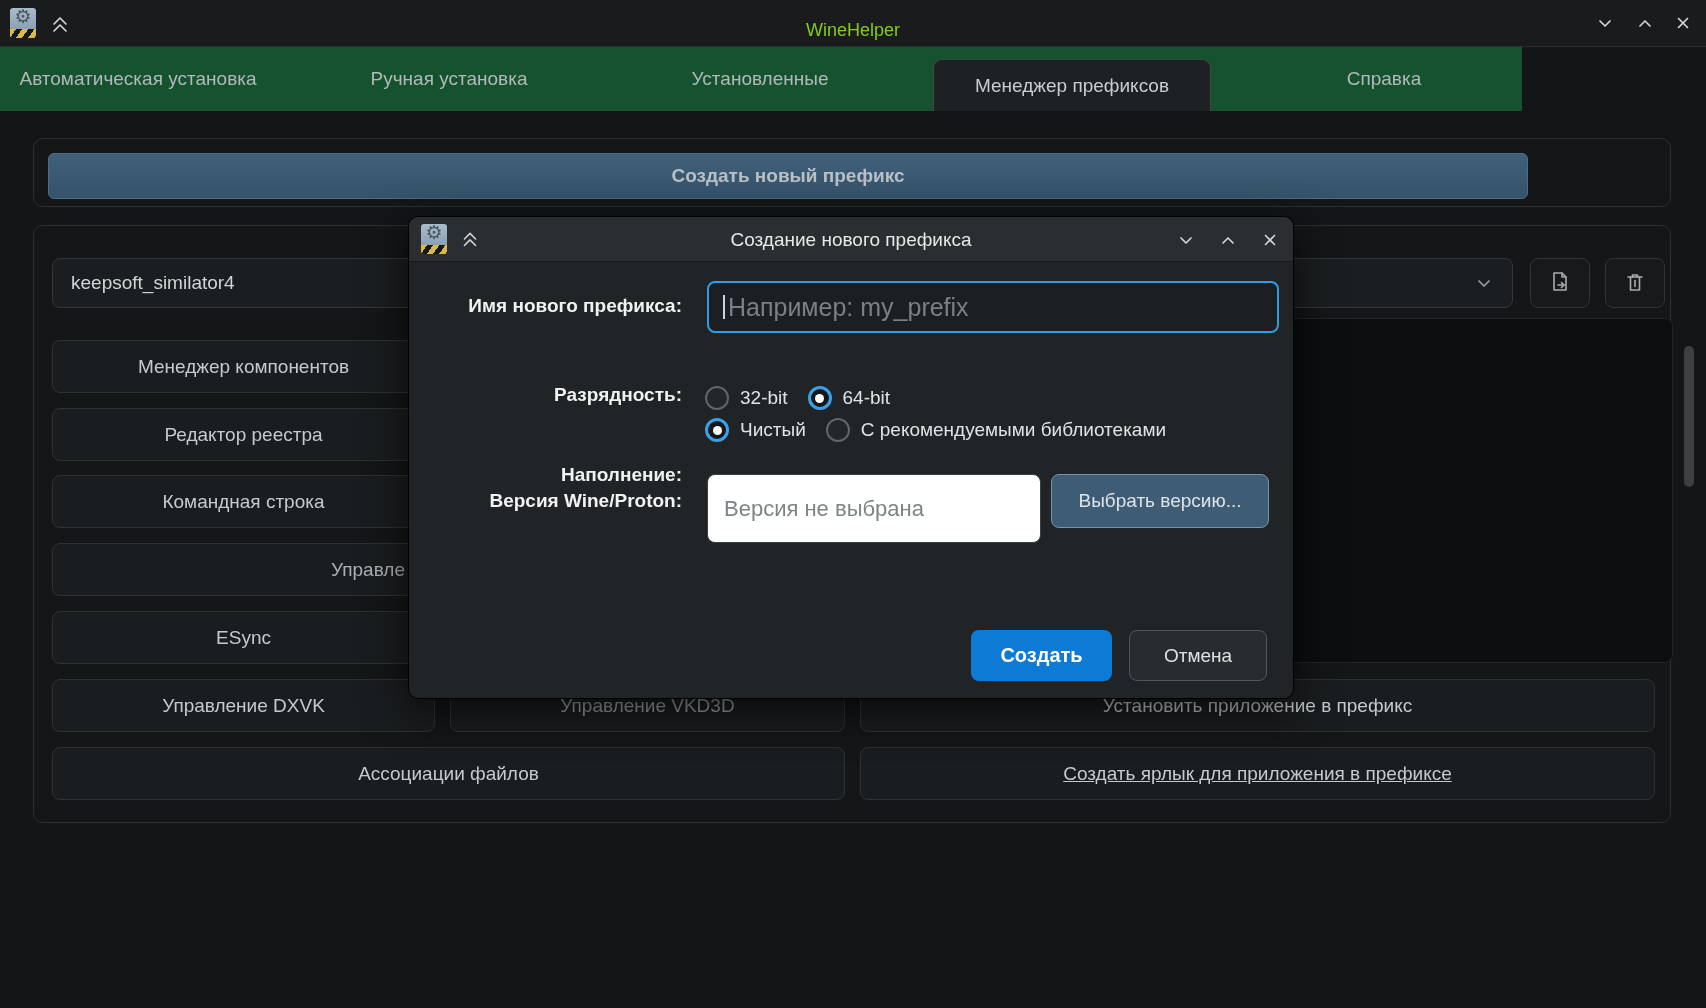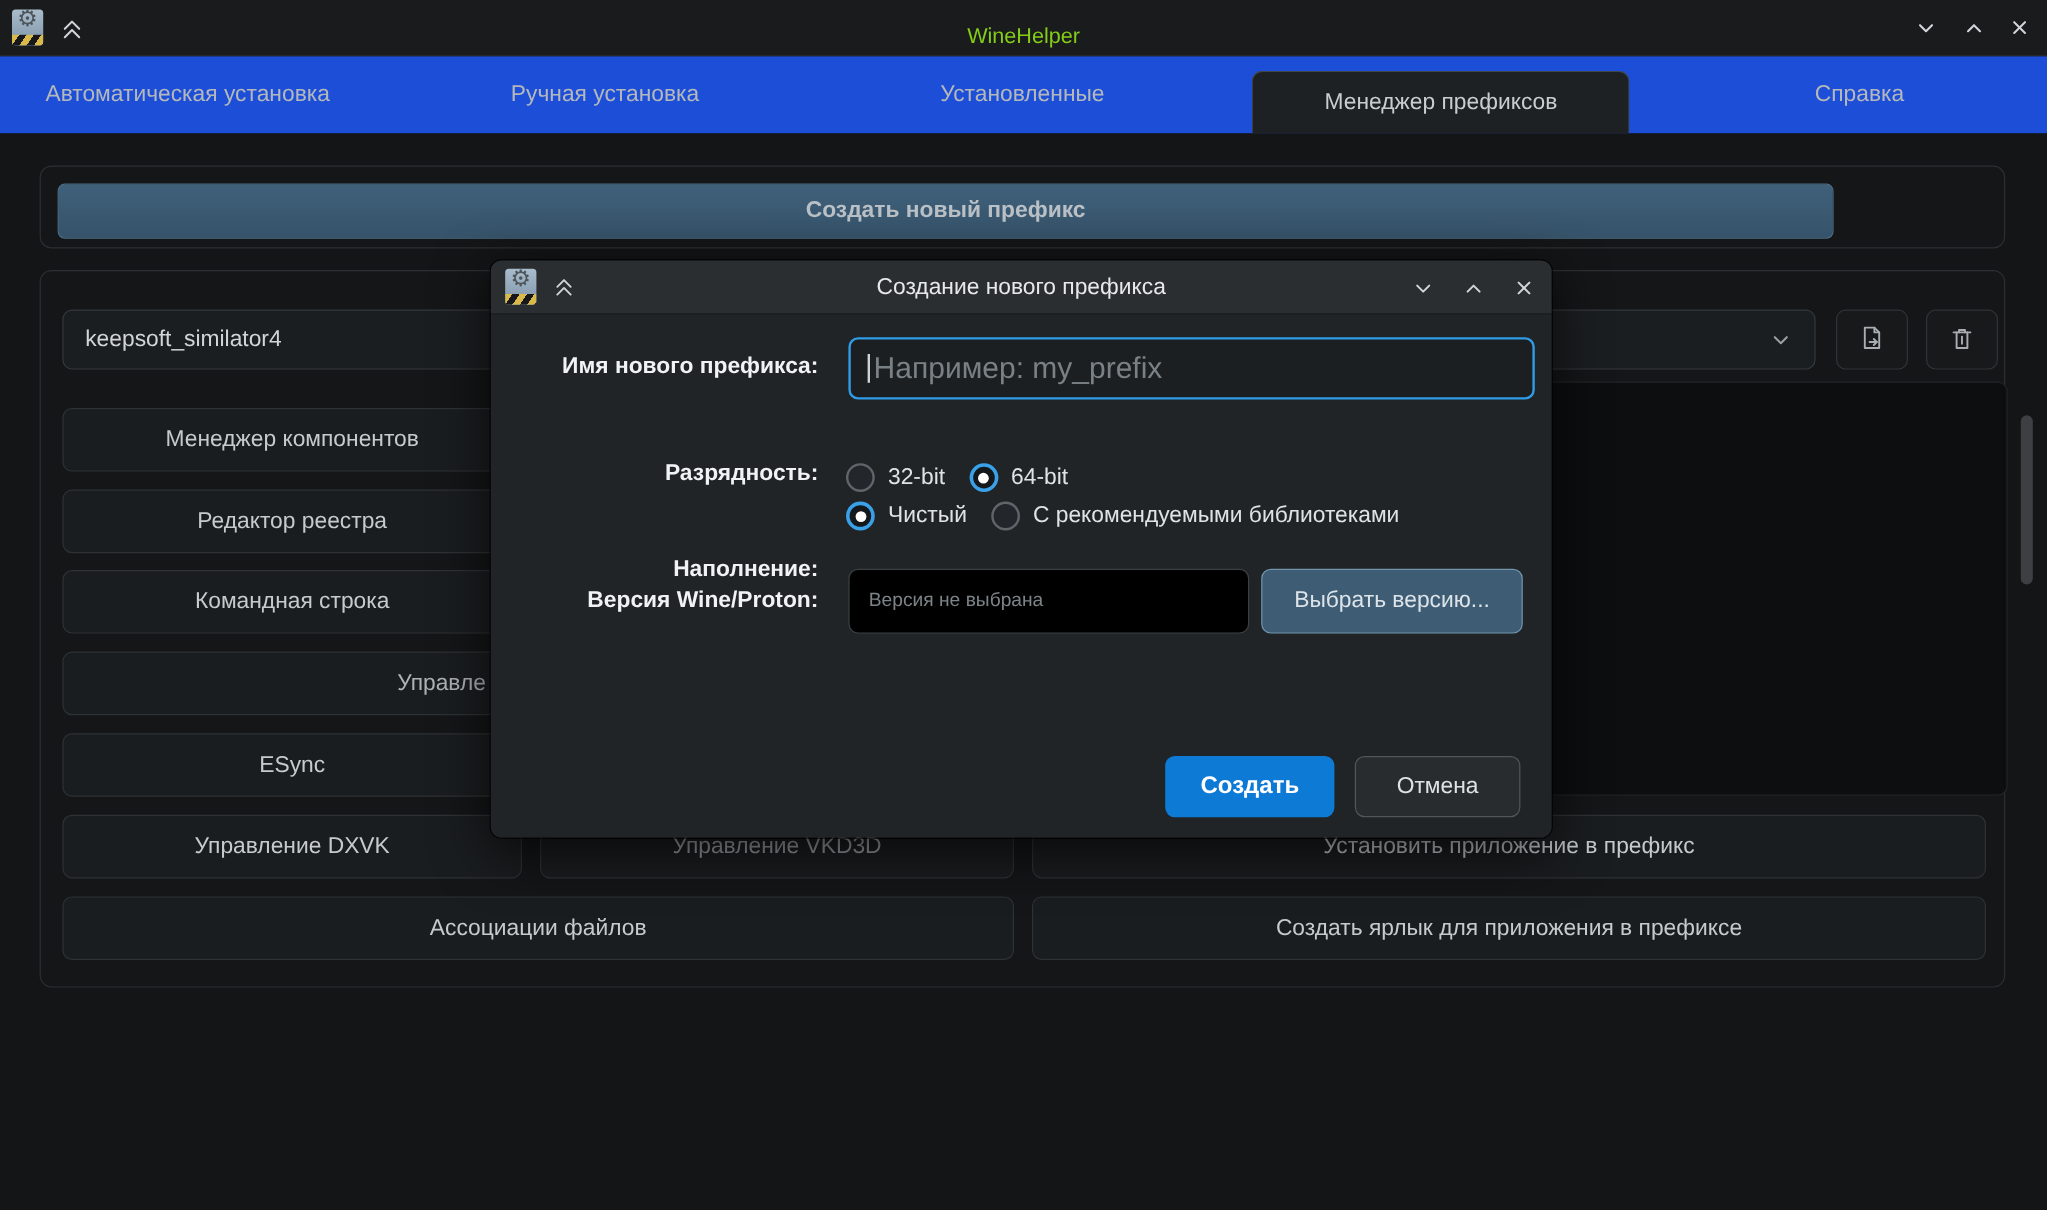--- a/index.html
+++ b/index.html
@@ -13,21 +13,21 @@
   
   .titlebar{position:absolute;left:0;top:0;width:1706px;height:47px;background:#191b1d;border-bottom:1px solid #2a2d2f;}
   .appicon{position:absolute;left:10px;top:8px;width:26px;height:30px;border-radius:3px;overflow:hidden;background:linear-gradient(180deg,#a9bccc,#7e95a8);}
   .appicon .gear{position:absolute;top:-3px;left:0;right:0;text-align:center;font-size:19px;color:#4d555b;}
   .appicon .hazard{position:absolute;bottom:0;left:0;right:0;height:9px;background:repeating-linear-gradient(125deg,#d9b94a 0 5px,#17181c 5px 10px);}
   .dblchev{position:absolute;left:46px;top:10px;width:28px;height:28px;}
   .wtitle{position:absolute;left:0;top:0;width:100%;height:61px;display:flex;align-items:center;justify-content:center;font-size:18px;color:#84cc16;}
   .winctl{position:absolute;top:9px;width:28px;height:28px;display:flex;align-items:center;justify-content:center;cursor:default;}
   .winctl svg{display:block;}
   
-  .tabbar{position:absolute;left:0;top:47px;width:1706px;height:64px;background:#1d4ed8;display:flex;gap:35px;}
+  .tabbar{position:absolute;left:0;top:47px;width:1522px;height:64px;background:#14532d;display:flex;gap:35px;}
   .tab{flex:1 1 0;display:flex;align-items:center;justify-content:center;font-size:19px;color:#b4b8bb;}
   .tab.active{background:#1d2123;border:1px solid #41464a;border-bottom:none;border-radius:9px 9px 0 0;margin-top:12px;color:#c9cdd0;}
   
   .panel{position:absolute;background:#141617;border:1px solid #2c3033;border-radius:10px;}
   .panel1{left:33px;top:138px;width:1638px;height:69px;}
   .panel2{left:33px;top:225px;width:1638px;height:598px;}
   .createbar{
     position:absolute;left:48px;top:153px;width:1480px;height:46px;border-radius:6px;
     background:linear-gradient(180deg,#40607a,#35536a);border:1px solid #4b6d88;
     display:flex;align-items:center;justify-content:center;
@@ -74,23 +74,23 @@
   }
   .caret{width:2px;height:24px;background:#cfd3d6;margin-right:3px;}
   .ph{font-size:25px;color:#7a8186;}
   .radiorow{position:absolute;left:296px;display:flex;align-items:center;gap:20px;}
   .radioopt{display:flex;align-items:center;gap:11px;}
   .radio{width:24px;height:24px;border-radius:50%;border:2px solid #5f656a;background:#23262a;position:relative;flex:0 0 auto;}
   .radio.selected{border:3px solid #3aa1e8;background:#15181b;}
   .radio.selected::after{content:"";position:absolute;left:50%;top:50%;width:9px;height:9px;margin:-4.5px 0 0 -4.5px;border-radius:50%;background:#ffffff;}
   .radiolbl{font-size:19px;color:#e0e3e5;}
   .verfield{
-    position:absolute;left:298px;top:212px;width:334px;height:54px;border-radius:8px;
-    background:#000000;border:1px solid #3b4043;display:flex;align-items:center;padding:0 16px;
-    font-size:16px;color:#7d8488;
+    position:absolute;left:298px;top:212px;width:334px;height:69px;border-radius:8px;
+    background:#ffffff;border:1px solid #3b4043;display:flex;align-items:center;padding:0 16px;
+    font-size:22px;color:#7d8488;
   }
   .verbtn{
     position:absolute;left:642px;top:212px;width:218px;height:54px;border-radius:8px;
     background:#3e5d74;border:1px solid #7195ac;display:flex;align-items:center;justify-content:center;
     font-size:19px;color:#dce4e9;
   }
   .createbtn{
     position:absolute;left:562px;top:368px;width:141px;height:51px;border-radius:8px;
     background:#0d7ad6;display:flex;align-items:center;justify-content:center;
     font-size:20px;font-weight:bold;color:#ffffff;
@@ -184,21 +184,21 @@
 
   <div class="toolbtn" style="left:52px;top:340px;width:383px;">Менеджер компонентов</div>
   <div class="toolbtn" style="left:52px;top:408px;width:383px;">Редактор реестра</div>
   <div class="toolbtn" style="left:52px;top:475px;width:383px;">Командная строка</div>
   <div class="toolbtn fragment" style="left:52px;top:543px;width:793px;">Управле</div>
   <div class="toolbtn" style="left:52px;top:611px;width:383px;">ESync</div>
   <div class="toolbtn" style="left:52px;top:679px;width:383px;">Управление DXVK</div>
   <div class="toolbtn dim" style="left:450px;top:679px;width:395px;">Управление VKD3D</div>
   <div class="toolbtn" style="left:860px;top:679px;width:795px;">Установить приложение в префикс</div>
   <div class="toolbtn" style="left:52px;top:747px;width:793px;">Ассоциации файлов</div>
-  <div class="toolbtn" style="left:860px;top:747px;width:795px;">Создать ярлык для приложения в префиксе</div>
+  <div class="toolbtn" style="left:860px;top:747px;width:795px;text-decoration:underline;">Создать ярлык для приложения в префиксе</div>
 
   <div class="dialog">
     <div class="dlg-titlebar">
       <div class="appicon">
         <span class="gear">⚙</span>
         <span class="hazard"></span>
       </div>
       <div class="dblchev">
         <svg width="26" height="26" viewBox="0 0 28 28">
           <path d="M8 14 L14 8 L20 14"></path>

